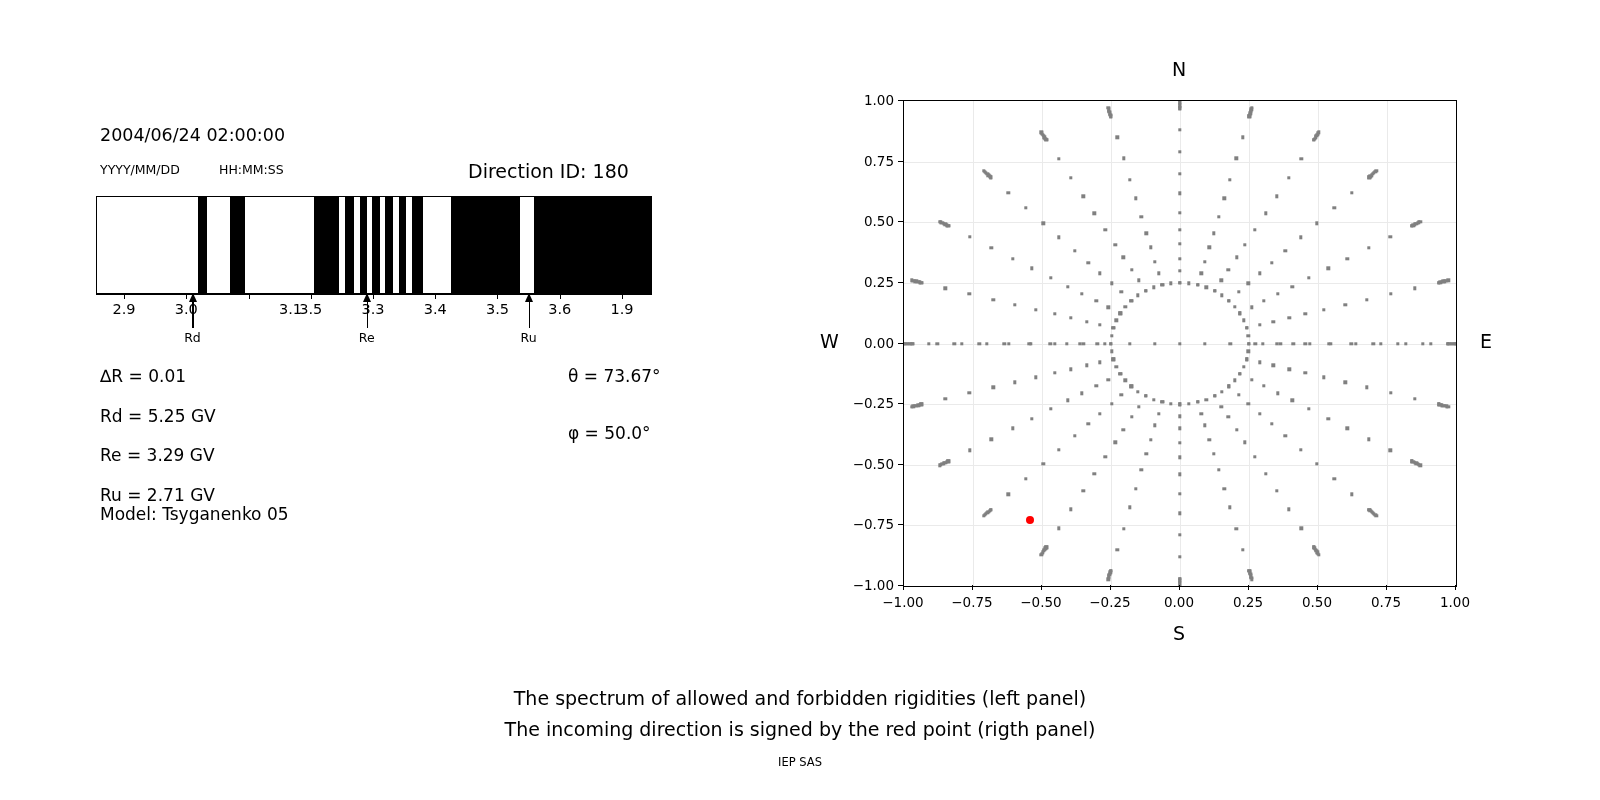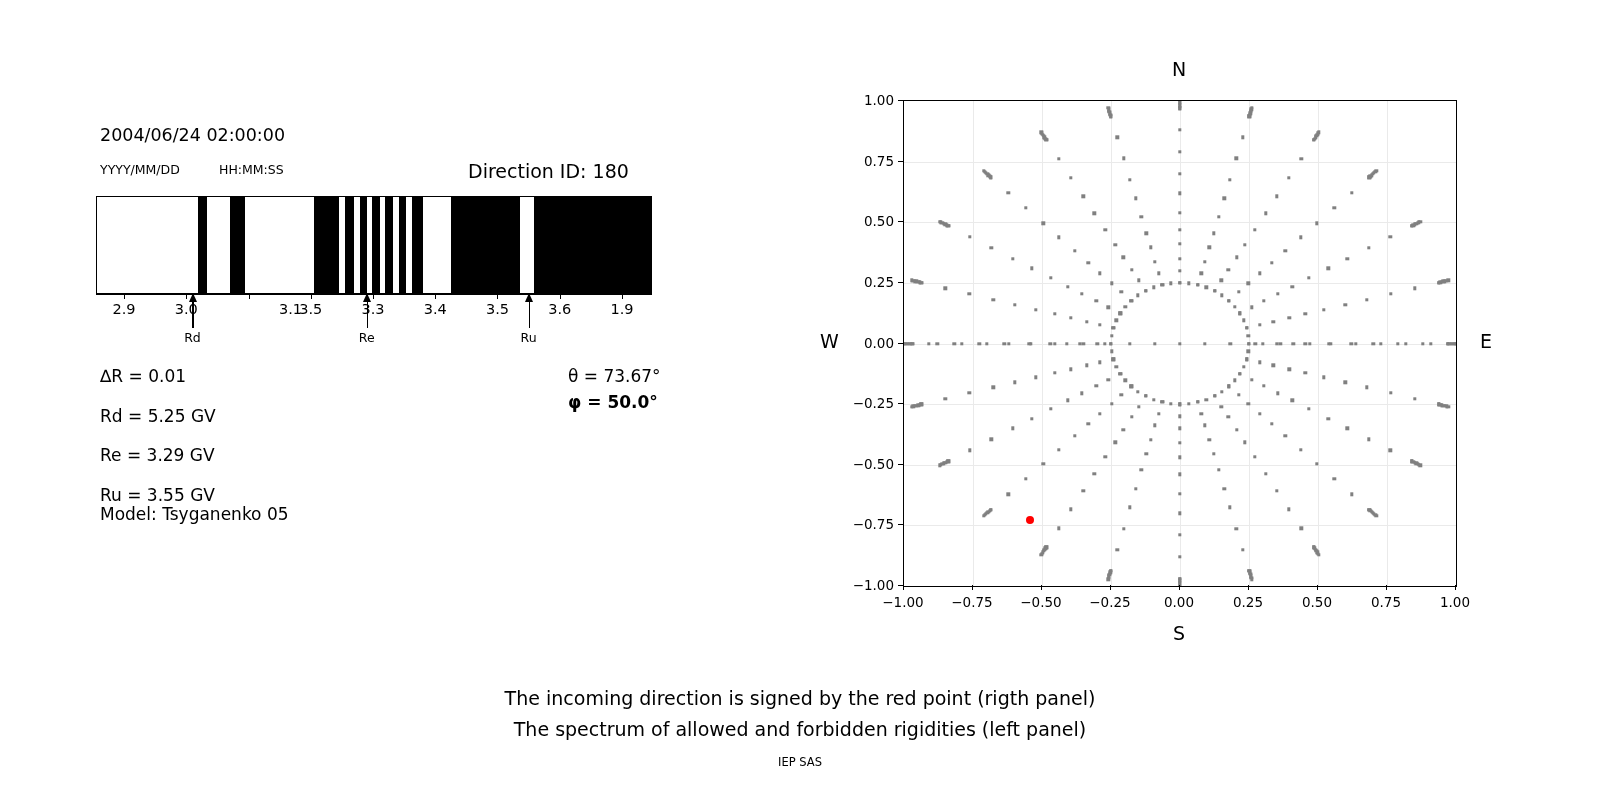--- a/index.html
+++ b/index.html
@@ -127,26 +127,26 @@
           <div class="arrow-head"></div>
           <div class="arrow-label">Ru</div>
         </div>
       </div>
   </div>
 
   <div id="params-left-col">
       <div class="param param-left" style="top: 366px;">∆R = 0.01</div>
       <div class="param param-left" style="top: 405.5px;">Rd = 5.25 GV</div>
       <div class="param param-left" style="top: 445px;">Re = 3.29 GV</div>
-      <div class="param param-left" style="top: 484.5px;">Ru = 3.55 GV</div>
+      <div class="param param-left" style="top: 484.5px;">Ru = 2.71 GV</div>
       <div class="param param-left" style="top: 504px;">Model: Tsyganenko 05</div>
     </div>
   <div id="params-right-col">
       <div class="param param-right" style="top: 366px;">θ = 73.67°</div>
-      <div class="param param-right" style="top: 392px; font-weight: bold;">φ = 50.0°</div>
+      <div class="param param-right" style="top: 423px;">φ = 50.0°</div>
     </div>
 </div>
 
 <div class="abs" id="right-panel">
   <div id="polar-axes">
     <div id="red-point" style="left: 125.58px; top: 418.798px; background: rgb(255, 0, 0);"></div>
   <div class="gridline-v" style="left: 69px;"></div>
       <div class="gridline-v" style="left: 138px;"></div>
       <div class="gridline-v" style="left: 207px;"></div>
       <div class="gridline-v" style="left: 276px;"></div>
@@ -696,16 +696,16 @@
     <div class="xlabel" style="left: 428px; top: 554px;">0.25</div>
     <div class="ax-tick-x" style="left: 497px; top: 545px;"></div>
     <div class="xlabel" style="left: 497px; top: 554px;">0.50</div>
     <div class="ax-tick-x" style="left: 566px; top: 545px;"></div>
     <div class="xlabel" style="left: 566px; top: 554px;">0.75</div>
     <div class="ax-tick-x" style="left: 635px; top: 545px;"></div>
     <div class="xlabel" style="left: 635px; top: 554px;">1.00</div>
   </div>
 
 <div id="caption">
+  <div class="cap-line">The spectrum of allowed and forbidden rigidities (left panel)</div>
   <div class="cap-line">The incoming direction is signed by the red point (rigth panel)</div>
-  <div class="cap-line">The spectrum of allowed and forbidden rigidities (left panel)</div>
 </div>
 <div id="footer">IEP SAS</div>
 
 </body></html>

